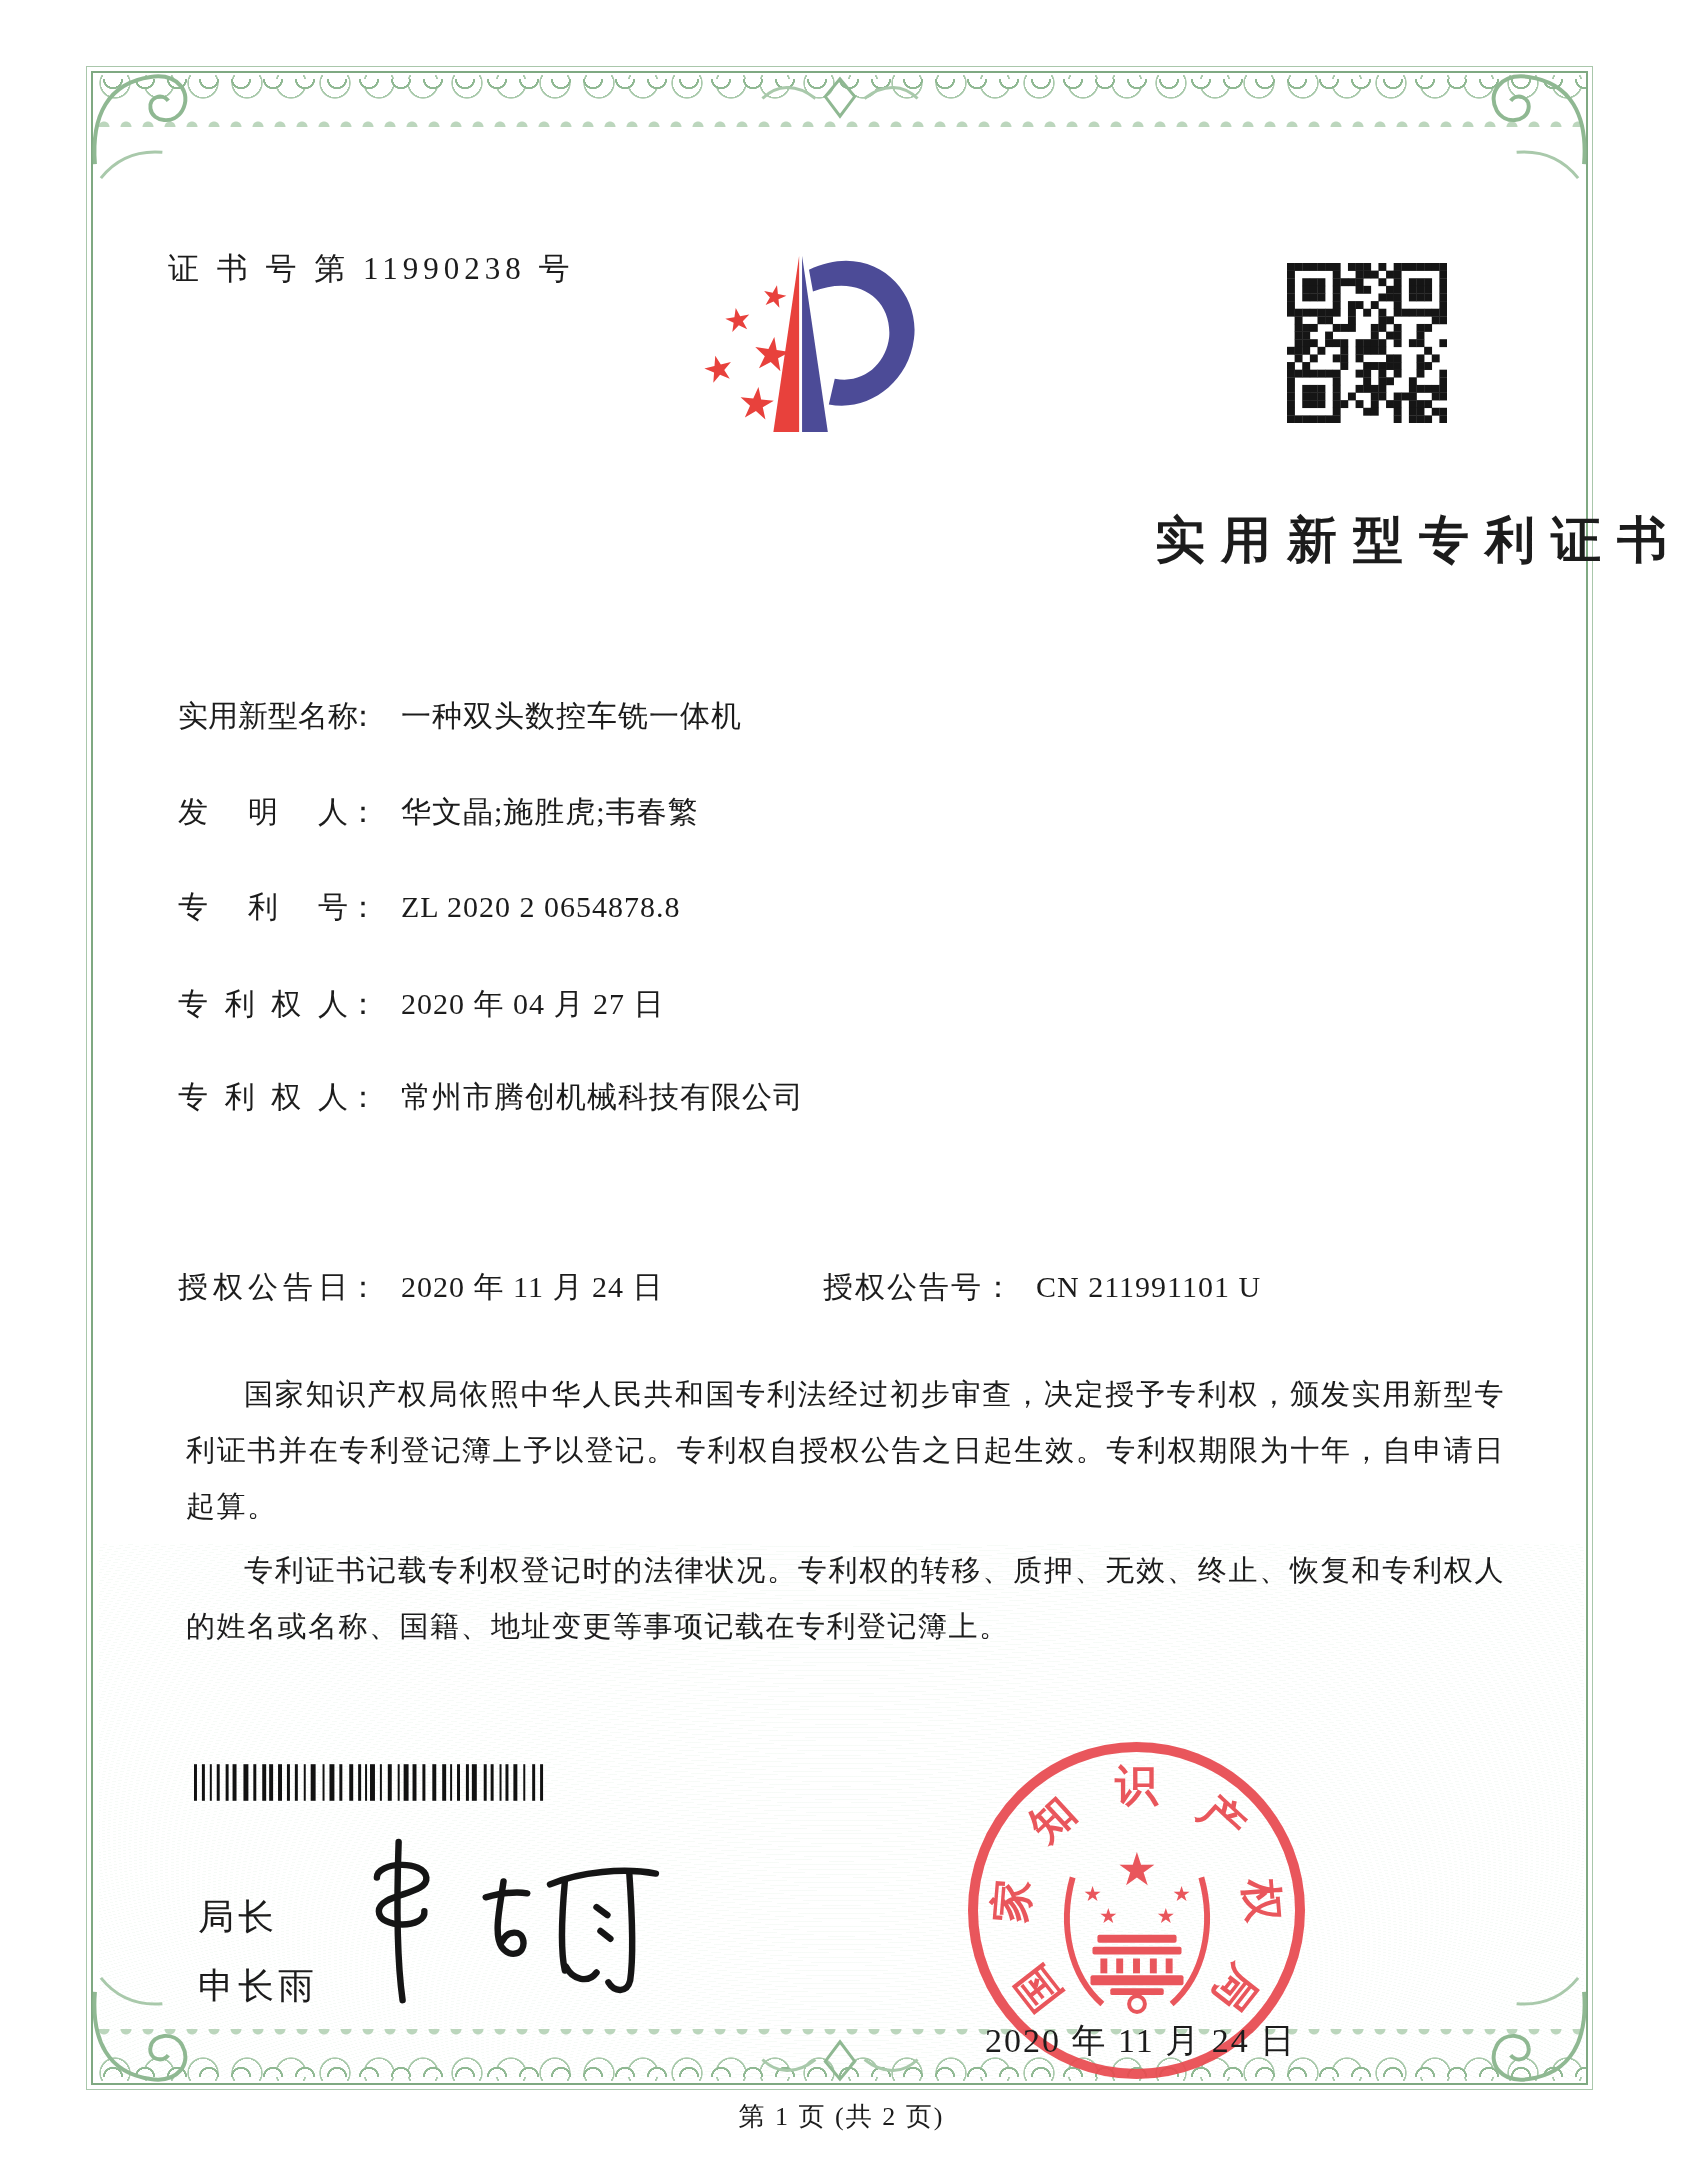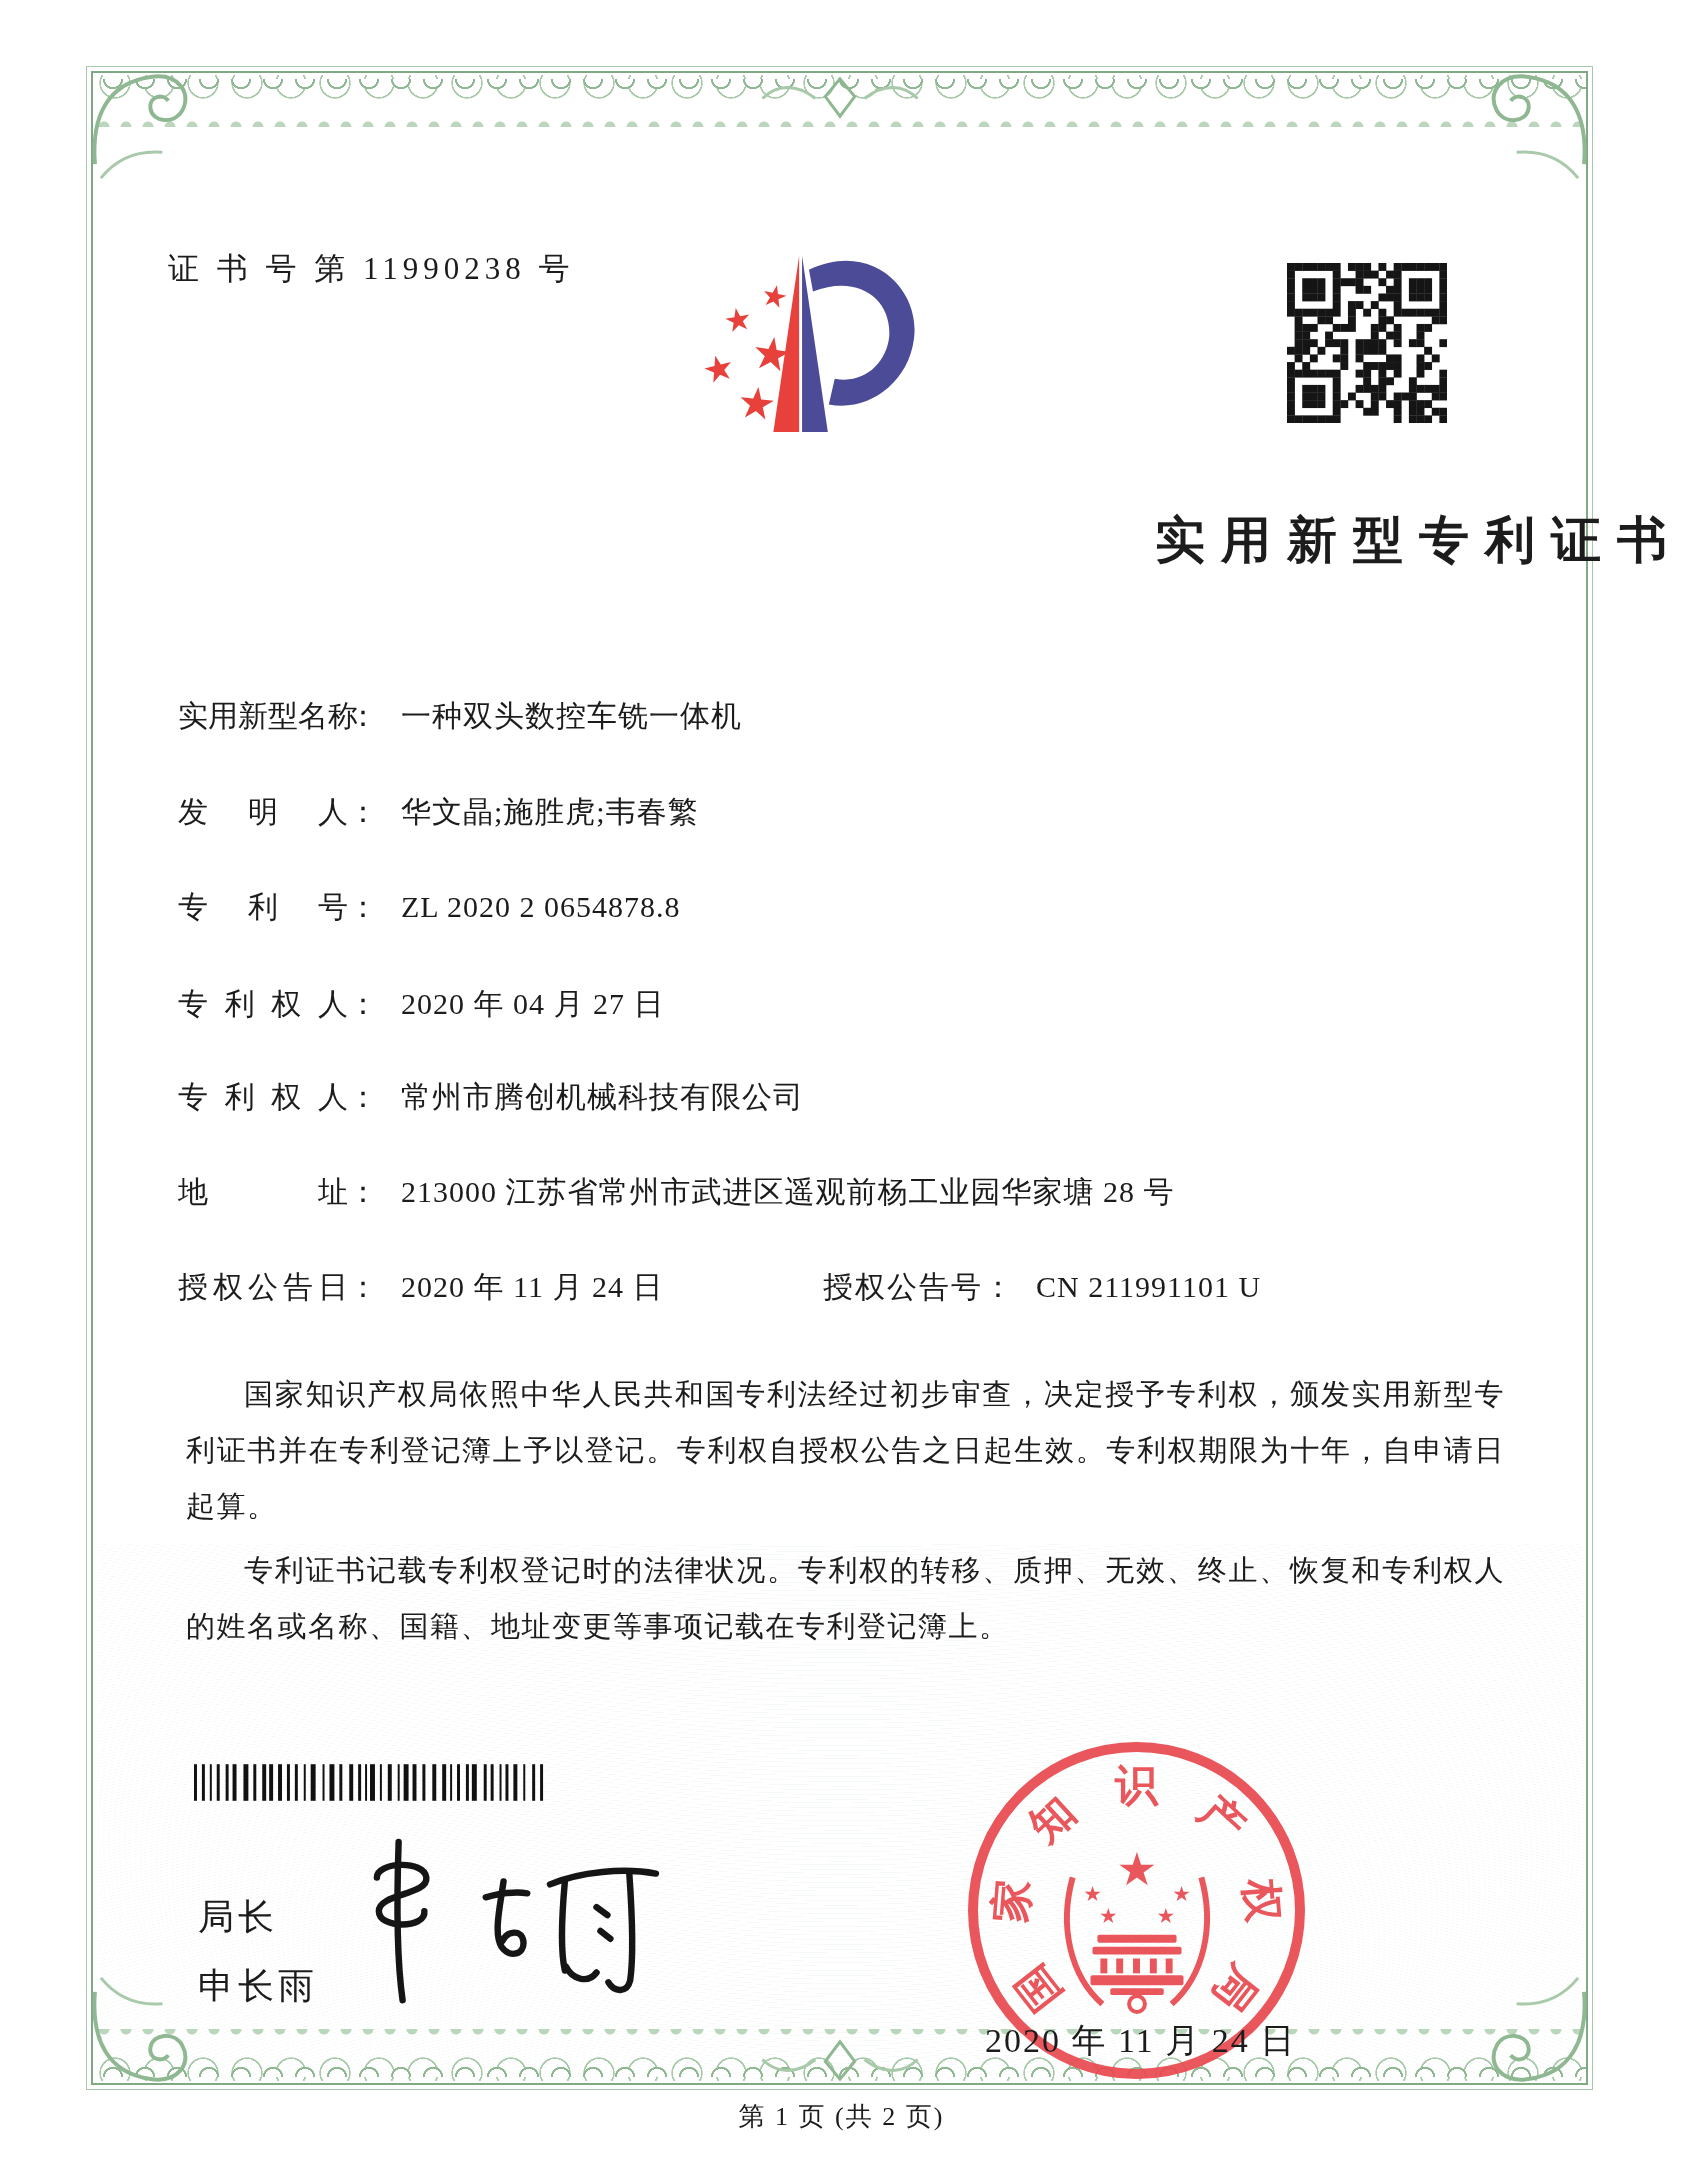--- a/index.html
+++ b/index.html
@@ -372,23 +372,20 @@
   </div>
   <div class="field-row" style="top:887px">
     <span class="flabel">专利号</span><span class="fcolon">：</span><span class="fvalue">ZL 2020 2 0654878.8</span>
   </div>
   <div class="field-row" style="top:984px">
     <span class="flabel">专利权人</span><span class="fcolon">：</span><span class="fvalue">2020 年 04 月 27 日</span>
   </div>
   <div class="field-row" style="top:1077px">
     <span class="flabel">专利权人</span><span class="fcolon">：</span><span class="fvalue">常州市腾创机械科技有限公司</span>
   </div>
-  <div class="field-row" style="top:1172px">
-    <span class="flabel">地址</span><span class="fcolon">：</span><span class="fvalue">213000 江苏省常州市武进区遥观前杨工业园华家塘 28 号</span>
-  </div>
   <div class="field-row" style="top:1267px">
     <span class="flabel">授权公告日</span><span class="fcolon">：</span><span class="fvalue">2020 年 11 月 24 日</span>
     <span class="grant2">
       <span class="flabel2">授权公告号</span><span>：</span><span class="fvalue">CN 211991101 U</span>
     </span>
   </div>
 
   <div class="body-text">
     <p>国家知识产权局依照中华人民共和国专利法经过初步审查，决定授予专利权，颁发实用新型专利证书并在专利登记簿上予以登记。专利权自授权公告之日起生效。专利权期限为十年，自申请日起算。</p>
     <p>专利证书记载专利权登记时的法律状况。专利权的转移、质押、无效、终止、恢复和专利权人的姓名或名称、国籍、地址变更等事项记载在专利登记簿上。</p>

